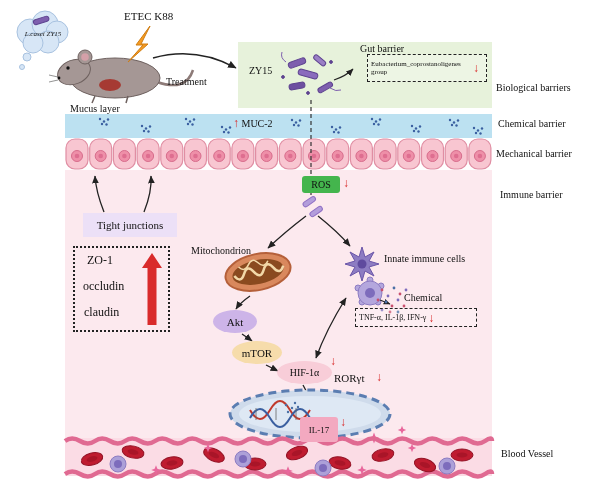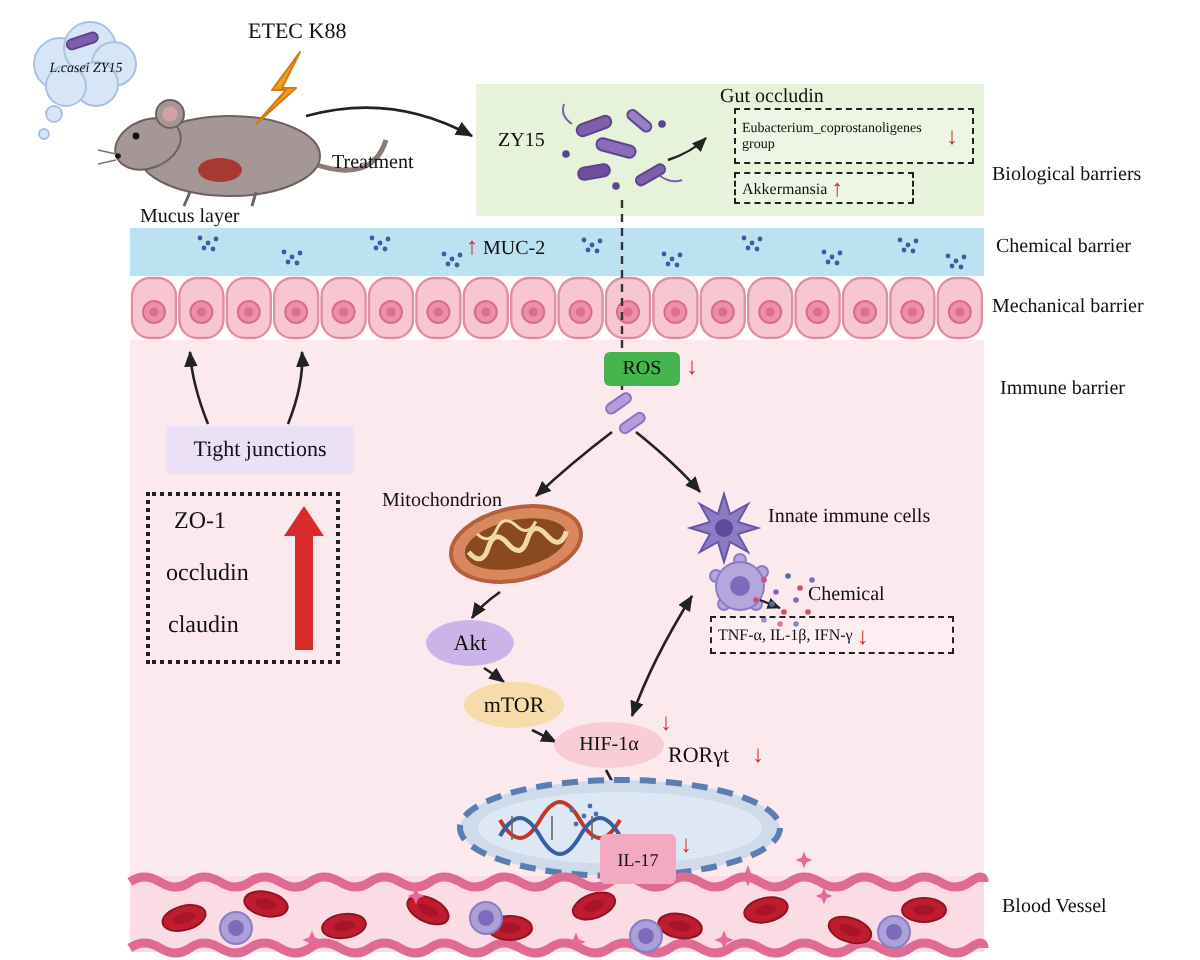--- a/index.html
+++ b/index.html
@@ -235,30 +235,26 @@
       <use href="#st4" transform="translate(208,448) scale(0.7)"></use>
         <use href="#st4" transform="translate(362,470) scale(0.8)"></use>
       <use href="#st4" transform="translate(412,448) scale(0.7)"></use>
     </g>
   </svg>
 
   <div class="lbl tiny" style="left:22px;top:30px;width:42px;text-align:center;font-style:italic;font-family:Liberation Serif, serif;">L.casei ZY15</div>
   <div class="lbl" style="left:124px;top:10px;font-size:11px;">ETEC K88</div>
   <div class="lbl" style="left:166px;top:76px;">Treatment</div>
 
-  <div class="lbl" style="left:360px;top:43px;">Gut occludin</div>
+  <div class="lbl" style="left:360px;top:43px;">Gut barrier</div>
   <div class="lbl" style="left:249px;top:65px;">ZY15</div>
 
   <div class="panel" style="left:355px;top:54px;width:120px;height:28px;">
     <span class="tiny" style="width:100px;">Eubacterium_coprostanoligenes group</span>
     <span class="ind">↓</span>
-  </div>
-  <div class="panel" style="left:355px;top:86px;width:90px;height:16px;">
-    <span style="font-size:8px;">Akkermansia</span>
-    <span class="ind">↑</span>
   </div>
 
   <div class="lbl" style="left:496px;top:82px;">Biological barriers</div>
   <div class="lbl" style="left:498px;top:118px;">Chemical barrier</div>
   <div class="lbl" style="left:496px;top:148px;">Mechanical barrier</div>
   <div class="lbl" style="left:500px;top:189px;">Immune barrier</div>
   <div class="lbl" style="left:501px;top:448px;">Blood Vessel</div>
 
   <div class="lbl" style="left:70px;top:103px;">Mucus layer</div>
   <div class="lbl" style="left:233px;top:117px;">

